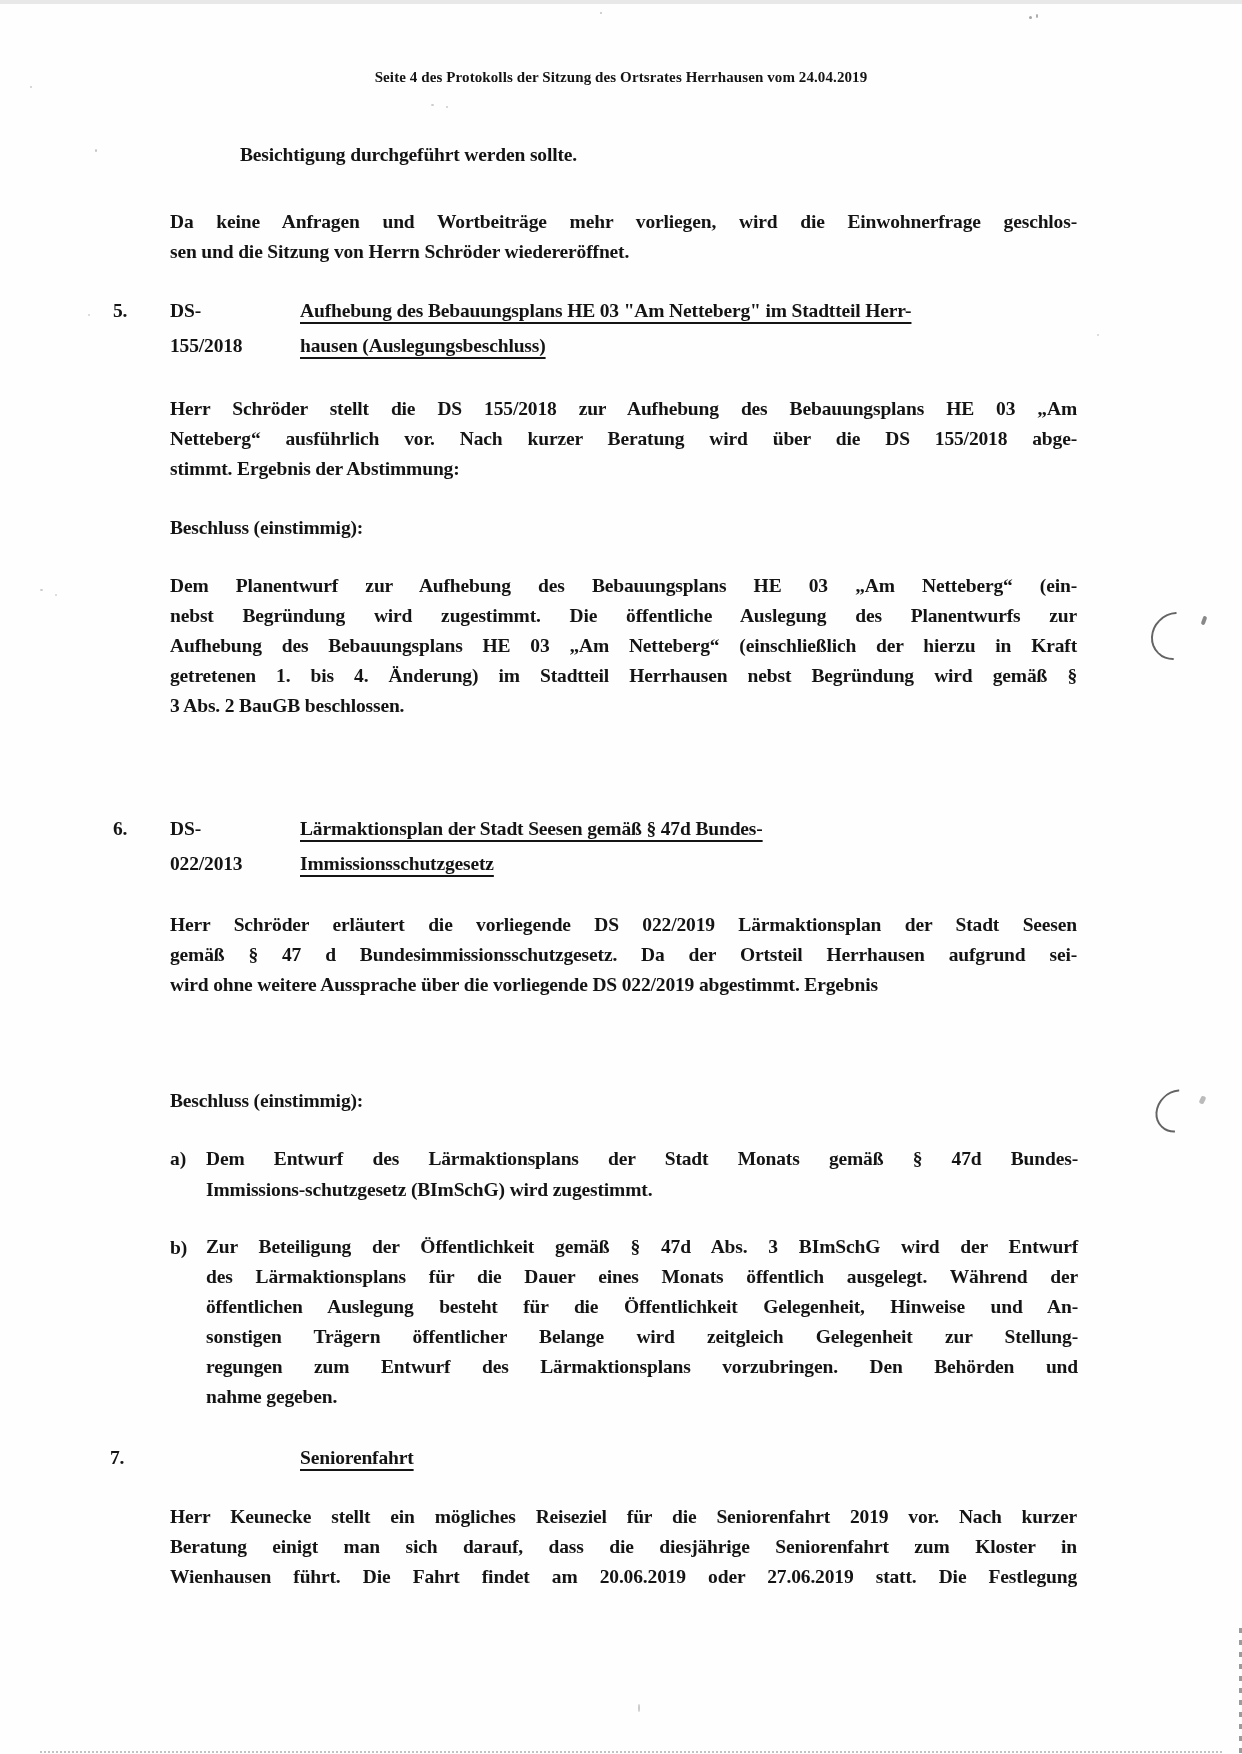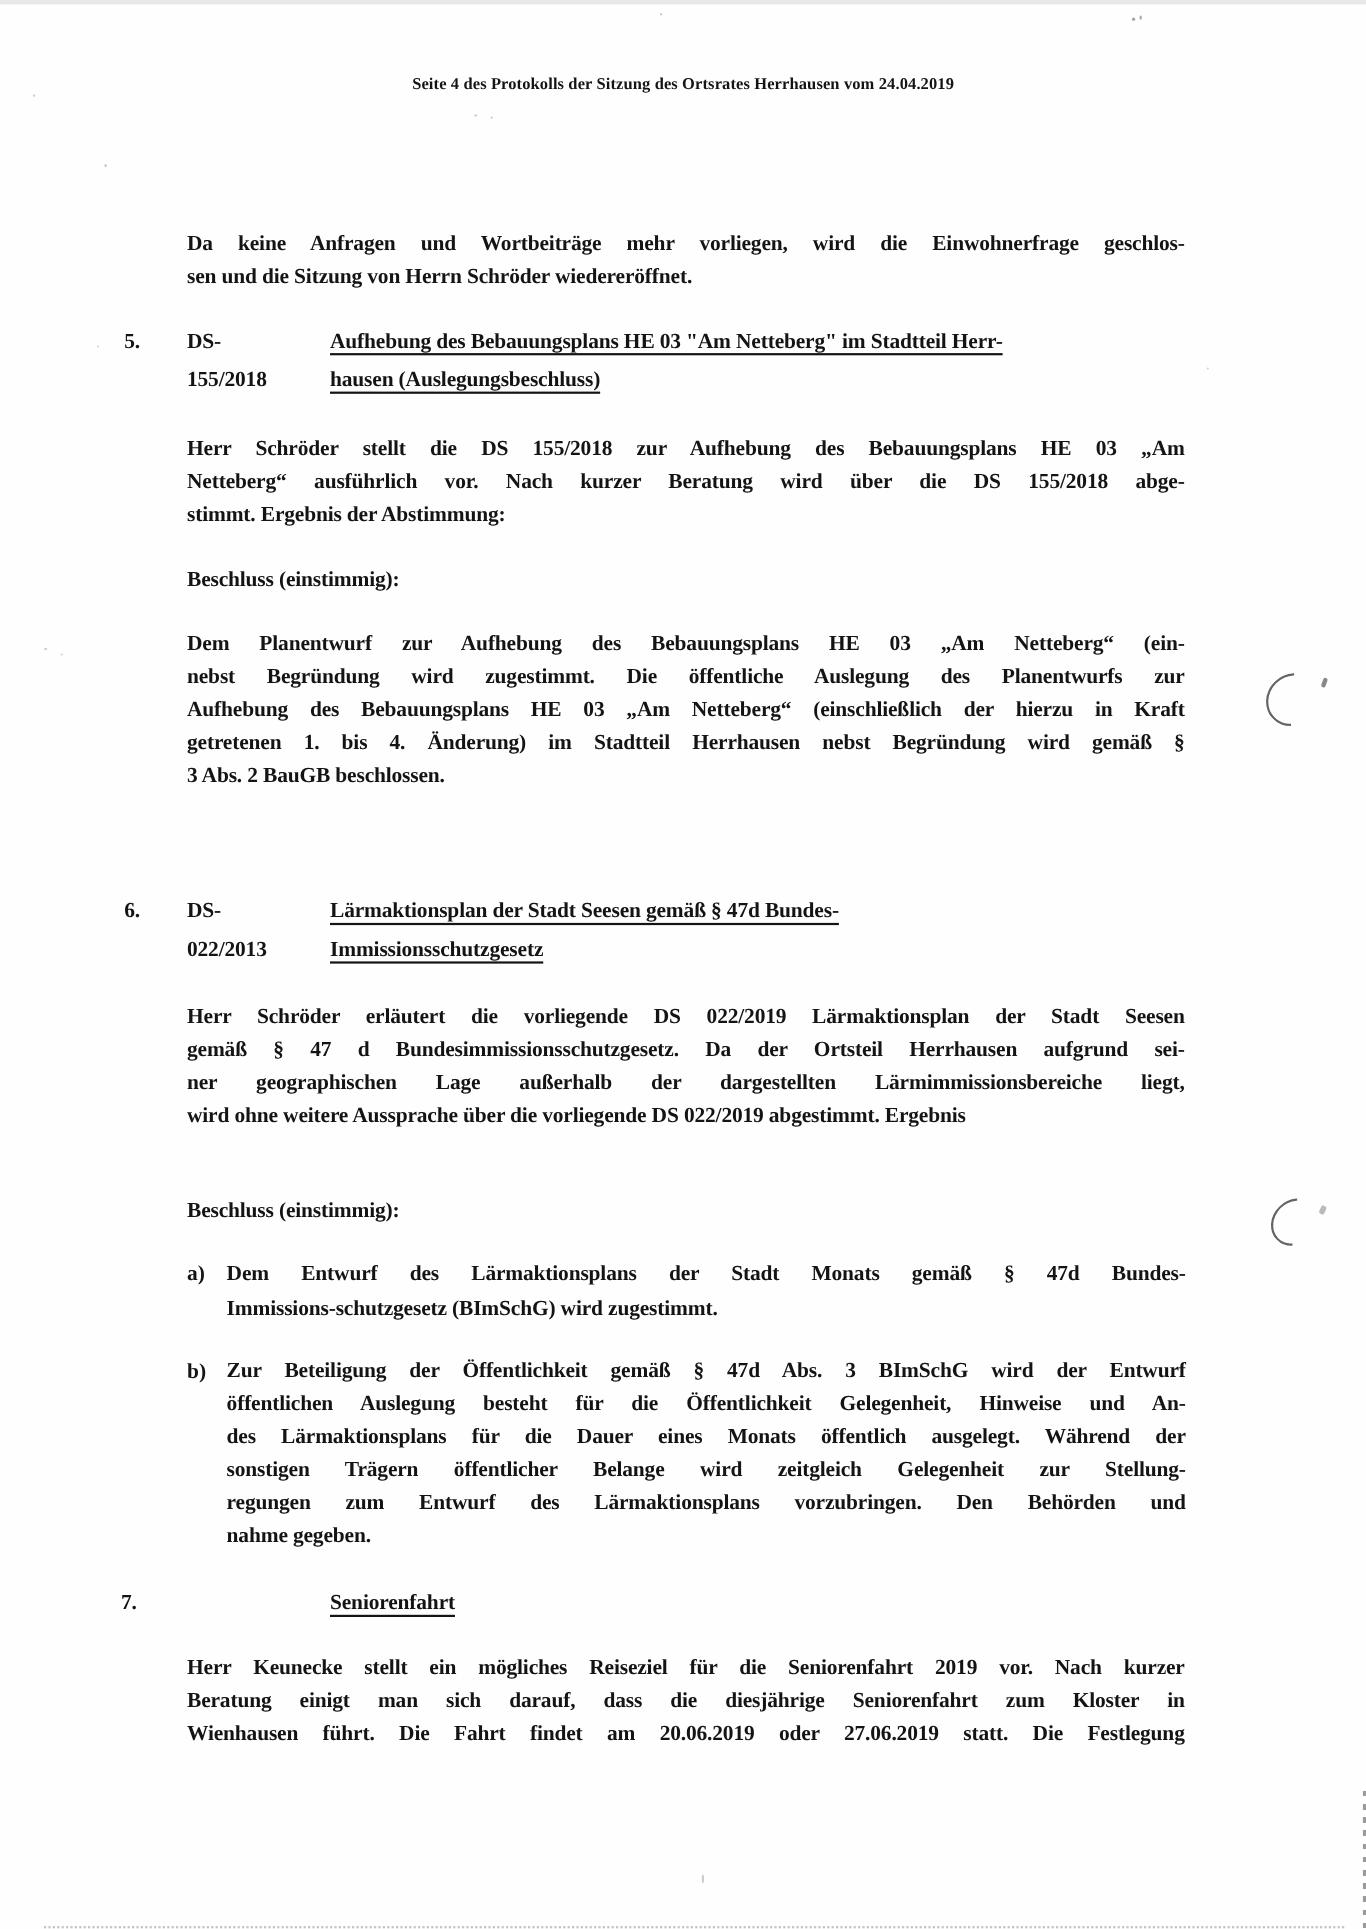--- a/index.html
+++ b/index.html
@@ -45,20 +45,21 @@
     opacity:0.55;
   }
 </style>
 </head>
 <body>
 
 <div class="page">
 
   <div class="abs header-line" style="top:64px;">Seite 4 des Protokolls der Sitzung des Ortsrates Herrhausen vom 24.04.2019</div>
 
+  <div class="abs body-text" style="left:240px; top:136px;">Besichtigung durchgeführt werden sollte.</div>
 
   <div class="abs body-text para" style="left:170px; top:203px; width:907px;">
       <div class="tline">Da keine Anfragen und Wortbeiträge mehr vorliegen, wird die Einwohnerfrage geschlos-</div>
       <div class="tline">sen und die Sitzung von Herrn Schröder wiedereröffnet.</div>
     </div>
 
   <div class="abs col-lines" style="left:113px; top:289px;">5.</div>
   <div class="abs col-lines" style="left:170px; top:289px; width:120px;">
       <div class="tline">DS-</div>
       <div class="tline">155/2018</div>
@@ -90,37 +91,36 @@
       <div class="tline">022/2013</div>
     </div>
   <div class="abs col-lines underlined" style="left:300px; top:807px; width:778px;">
       <div class="tline">Lärmaktionsplan der Stadt Seesen gemäß § 47d Bundes-</div>
       <div class="tline">Immissionsschutzgesetz</div>
     </div>
 
   <div class="abs body-text para" style="left:170px; top:906px; width:907px;">
       <div class="tline">Herr Schröder erläutert die vorliegende DS 022/2019 Lärmaktionsplan der Stadt Seesen</div>
       <div class="tline">gemäß § 47 d Bundesimmissionsschutzgesetz. Da der Ortsteil Herrhausen aufgrund sei-</div>
-      <div class="tline">ner geographischen Lage außerhalb der dargestellten Lärmimmissionsbereiche liegt,</div>
       <div class="tline">wird ohne weitere Aussprache über die vorliegende DS 022/2019 abgestimmt. Ergebnis</div>
     </div>
 
   <div class="abs body-text" style="left:170px; top:1082px;">Beschluss (einstimmig):</div>
 
   <div class="abs marker" style="left:170px; top:1139px;">a)</div>
   <div class="abs body-text para" style="left:206px; top:1139px; width:872px; line-height:31px;">
       <div class="tline">Dem Entwurf des Lärmaktionsplans der Stadt Monats gemäß § 47d Bundes-</div>
       <div class="tline">Immissions-schutzgesetz (BImSchG) wird zugestimmt.</div>
     </div>
 
   <div class="abs marker" style="left:170px; top:1228px;">b)</div>
   <div class="abs body-text para" style="left:206px; top:1228px; width:872px;">
       <div class="tline">Zur Beteiligung der Öffentlichkeit gemäß § 47d Abs. 3 BImSchG wird der Entwurf</div>
+      <div class="tline">des Lärmaktionsplans für die Dauer eines Monats öffentlich ausgelegt. Während der</div>
       <div class="tline">öffentlichen Auslegung besteht für die Öffentlichkeit Gelegenheit, Hinweise und An-</div>
-      <div class="tline">des Lärmaktionsplans für die Dauer eines Monats öffentlich ausgelegt. Während der</div>
       <div class="tline">sonstigen Trägern öffentlicher Belange wird zeitgleich Gelegenheit zur Stellung-</div>
       <div class="tline">regungen zum Entwurf des Lärmaktionsplans vorzubringen. Den Behörden und</div>
       <div class="tline">nahme gegeben.</div>
     </div>
 
   <div class="abs col-lines" style="left:110px; top:1436px;">7.</div>
   <div class="abs col-lines underlined" style="left:300px; top:1436px; width:778px;">
       <div class="tline">Seniorenfahrt</div>
     </div>
 

